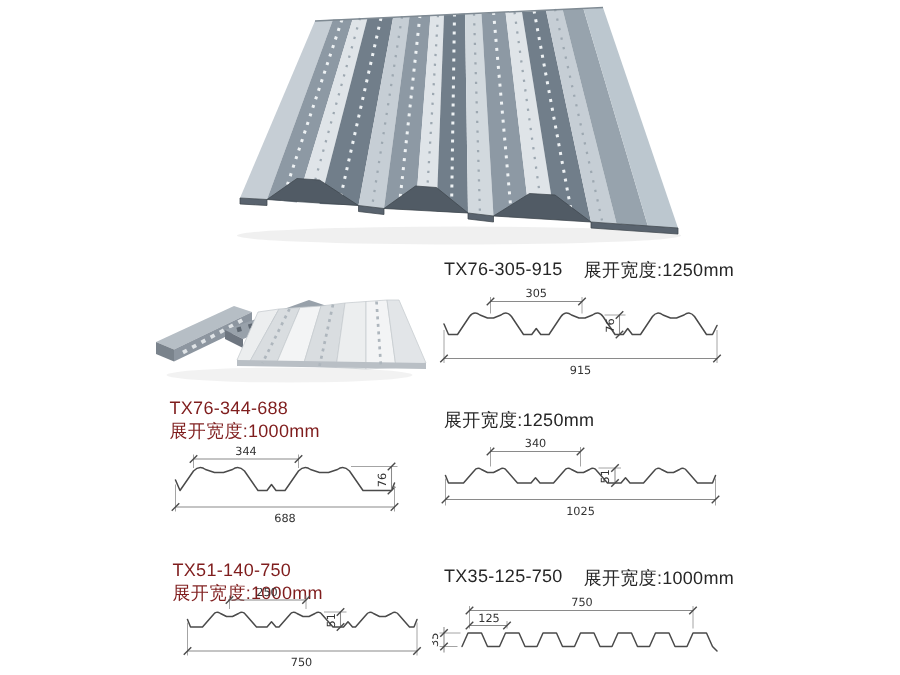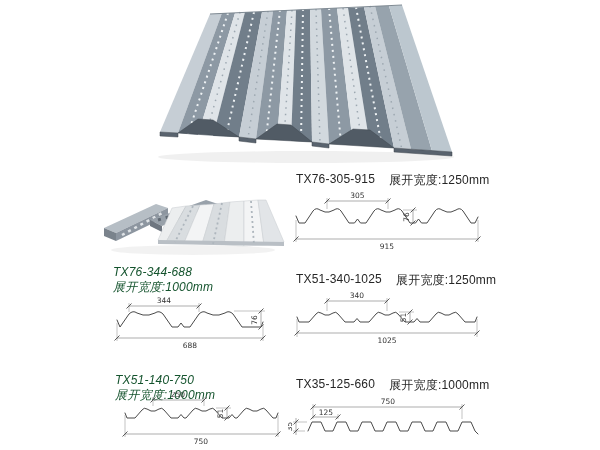--- a/index.html
+++ b/index.html
@@ -1,20 +1,20 @@
 <!DOCTYPE html>
 <html><head>
 <meta charset="utf-8">
 <style>
   html,body{margin:0;padding:0;background:#fff;}
   .canvas{position:relative;width:600px;height:450px;background:#ffffff;overflow:hidden;
           font-family:"Liberation Sans",sans-serif;}
   .abs{position:absolute;}
   .label-row{display:flex;gap:14px;white-space:nowrap;font-size:12px;color:#262626;letter-spacing:.2px;}
-  .label-col{display:flex;flex-direction:column;gap:1px;font-size:12px;color:#14532d;letter-spacing:.2px;line-height:14px;white-space:nowrap;font-style:italic;}
+  .label-col{display:flex;flex-direction:column;gap:1px;font-size:12px;color:#7f1d1d;letter-spacing:.2px;line-height:14px;white-space:nowrap;}
   .diagram .profile{stroke:#4a4a4a;stroke-width:1;fill:none;stroke-linejoin:round;stroke-linecap:round;}
   .diagram .dim{stroke:#8a8a8a;stroke-width:.7;fill:none;}
   .diagram .wit{stroke:#9a9a9a;stroke-width:.6;fill:none;}
   .diagram .tick{stroke:#4a4a4a;stroke-width:.9;}
   .diagram text{font-family:"DejaVu Sans",sans-serif;font-size:7.5px;fill:#333;}
 </style>
 </head>
 <body>
 
 <div class="canvas">
@@ -157,21 +157,20 @@
         <line class="wit" x1="153" y1="27" x2="153" y2="44"></line>
       <line class="dim" x1="7" y1="41" x2="153" y2="41"></line>
       <line class="tick" x1="4.5" y1="43.5" x2="9.5" y2="38.5"></line>
         <line class="tick" x1="150.5" y1="43.5" x2="155.5" y2="38.5"></line>
       <text x="80" y="51" text-anchor="middle">688</text>
     </g>
   </svg>
 
   <div class="abs" style="left:296px;top:272px">
     <div class="label-row">
-      <span>TX51-340-1025</span>
       <span>展开宽度:1250mm</span>
     </div>
   </div>
   <svg class="abs diagram" style="left:288px;top:291px" width="205" height="56" viewBox="0 0 205 56">
     <path class="profile" d="M9 26 L11 31 L21 31 L28 23 Q30 20 33 22 L37 24 L41 24 L45 22 Q48 20 50 23 L57 31 L66 31 L69 27.5 L72 31 L81 31 L88 23 Q90 20 93 22 L97 24 L101 24 L105 22 Q108 20 110 23 L117 31 L126 31 L129 27.5 L132 31 L141 31 L148 23 Q150 20 153 22 L157 24 L161 24 L165 22 Q168 20 170 23 L177 31 L187 31 L189 26"></path>
     <g>
       <line class="wit" x1="39" y1="20" x2="39" y2="7"></line>
         <line class="wit" x1="99" y1="20" x2="99" y2="7"></line>
       <line class="dim" x1="39" y1="10" x2="99" y2="10"></line>
       <line class="tick" x1="36.5" y1="12.5" x2="41.5" y2="7.5"></line>
@@ -223,21 +222,21 @@
         <line class="wit" x1="170" y1="23" x2="170" y2="45"></line>
       <line class="dim" x1="17" y1="42" x2="170" y2="42"></line>
       <line class="tick" x1="14.5" y1="44.5" x2="19.5" y2="39.5"></line>
         <line class="tick" x1="167.5" y1="44.5" x2="172.5" y2="39.5"></line>
       <text x="93" y="52" text-anchor="middle">750</text>
     </g>
   </svg>
 
   <div class="abs" style="left:296px;top:377px">
     <div class="label-row">
-      <span>TX35-125-660</span>
+      <span>TX35-125-750</span>
       <span>展开宽度:1000mm</span>
     </div>
   </div>
   <svg class="abs diagram" style="left:288px;top:398px" width="195" height="50" viewBox="0 0 195 50">
     <path class="profile" d="M20 33 L24 24 L33 24 L37 33 L45 33 L49 24 L58 24 L62 33 L70 33 L74 24 L83 24 L87 33 L95 33 L99 24 L108 24 L112 33 L120 33 L124 24 L133 24 L137 33 L145 33 L149 24 L158 24 L162 33 L170 33 L174 24 L183 24 L187 33 L190 36"></path>
     <g>
       <line class="wit" x1="25" y1="21" x2="25" y2="6"></line>
         <line class="wit" x1="174" y1="21" x2="174" y2="6"></line>
       <line class="dim" x1="25" y1="9" x2="174" y2="9"></line>
       <line class="tick" x1="22.5" y1="11.5" x2="27.5" y2="6.5"></line>

